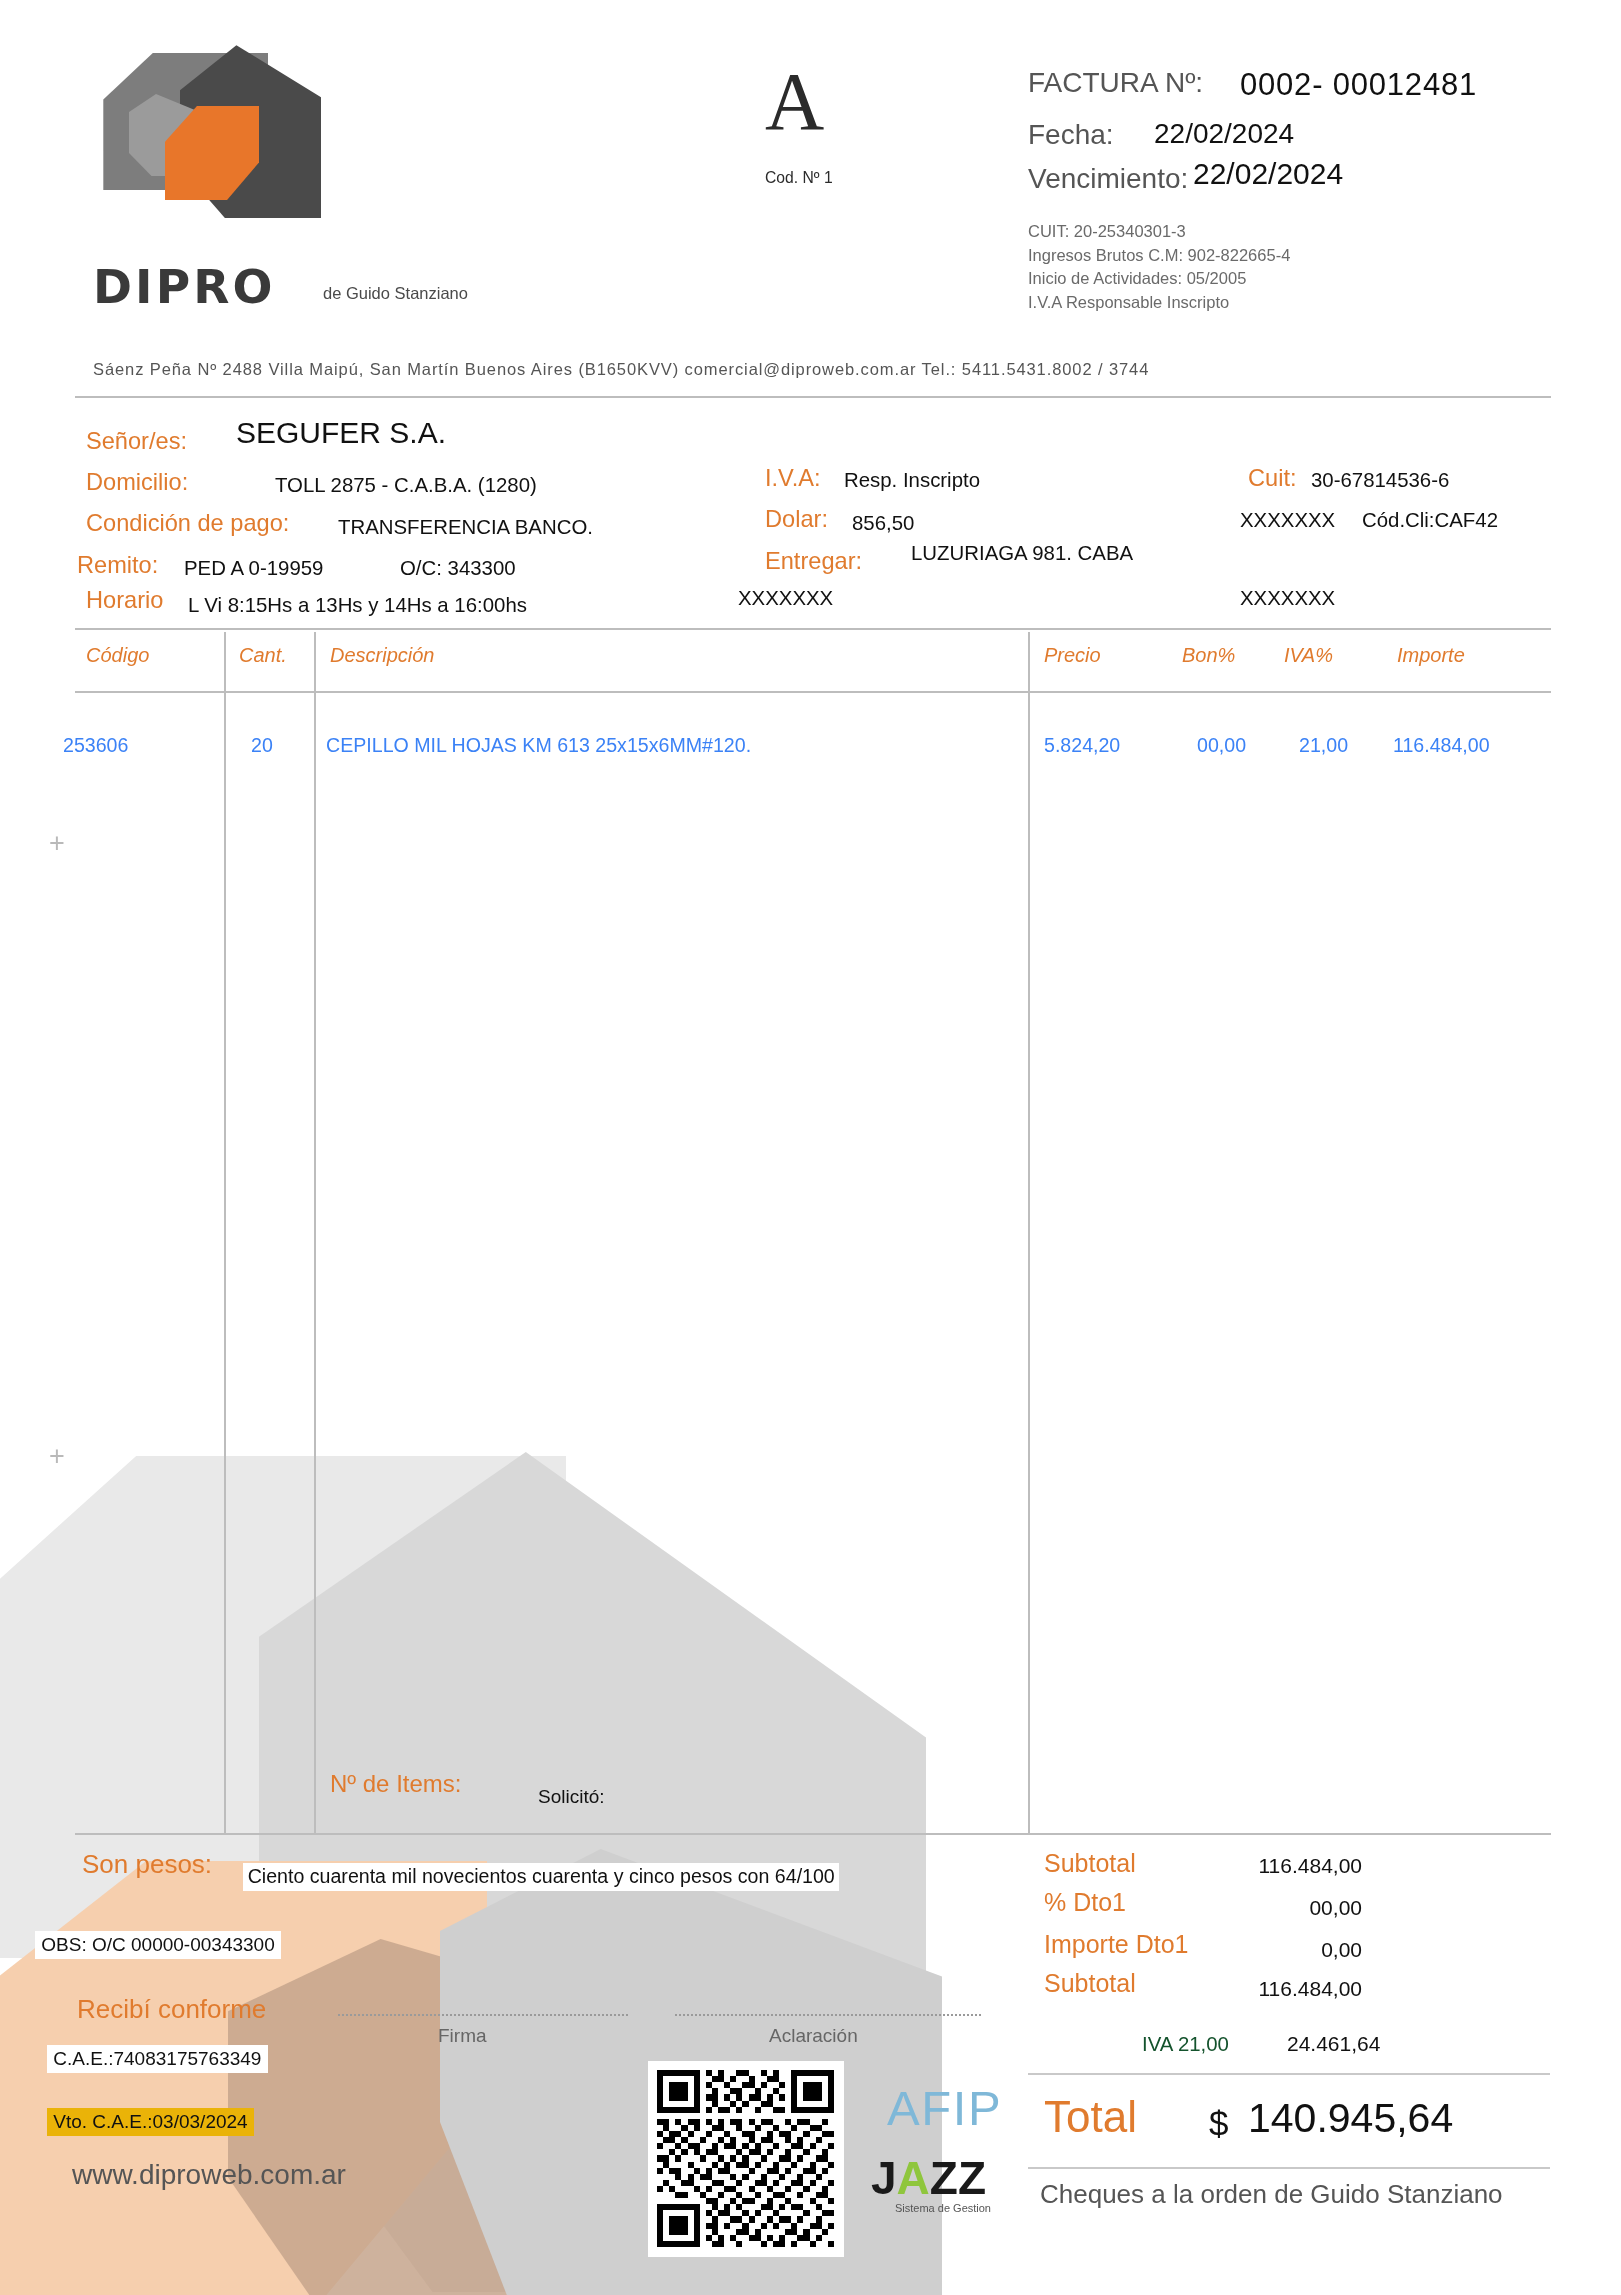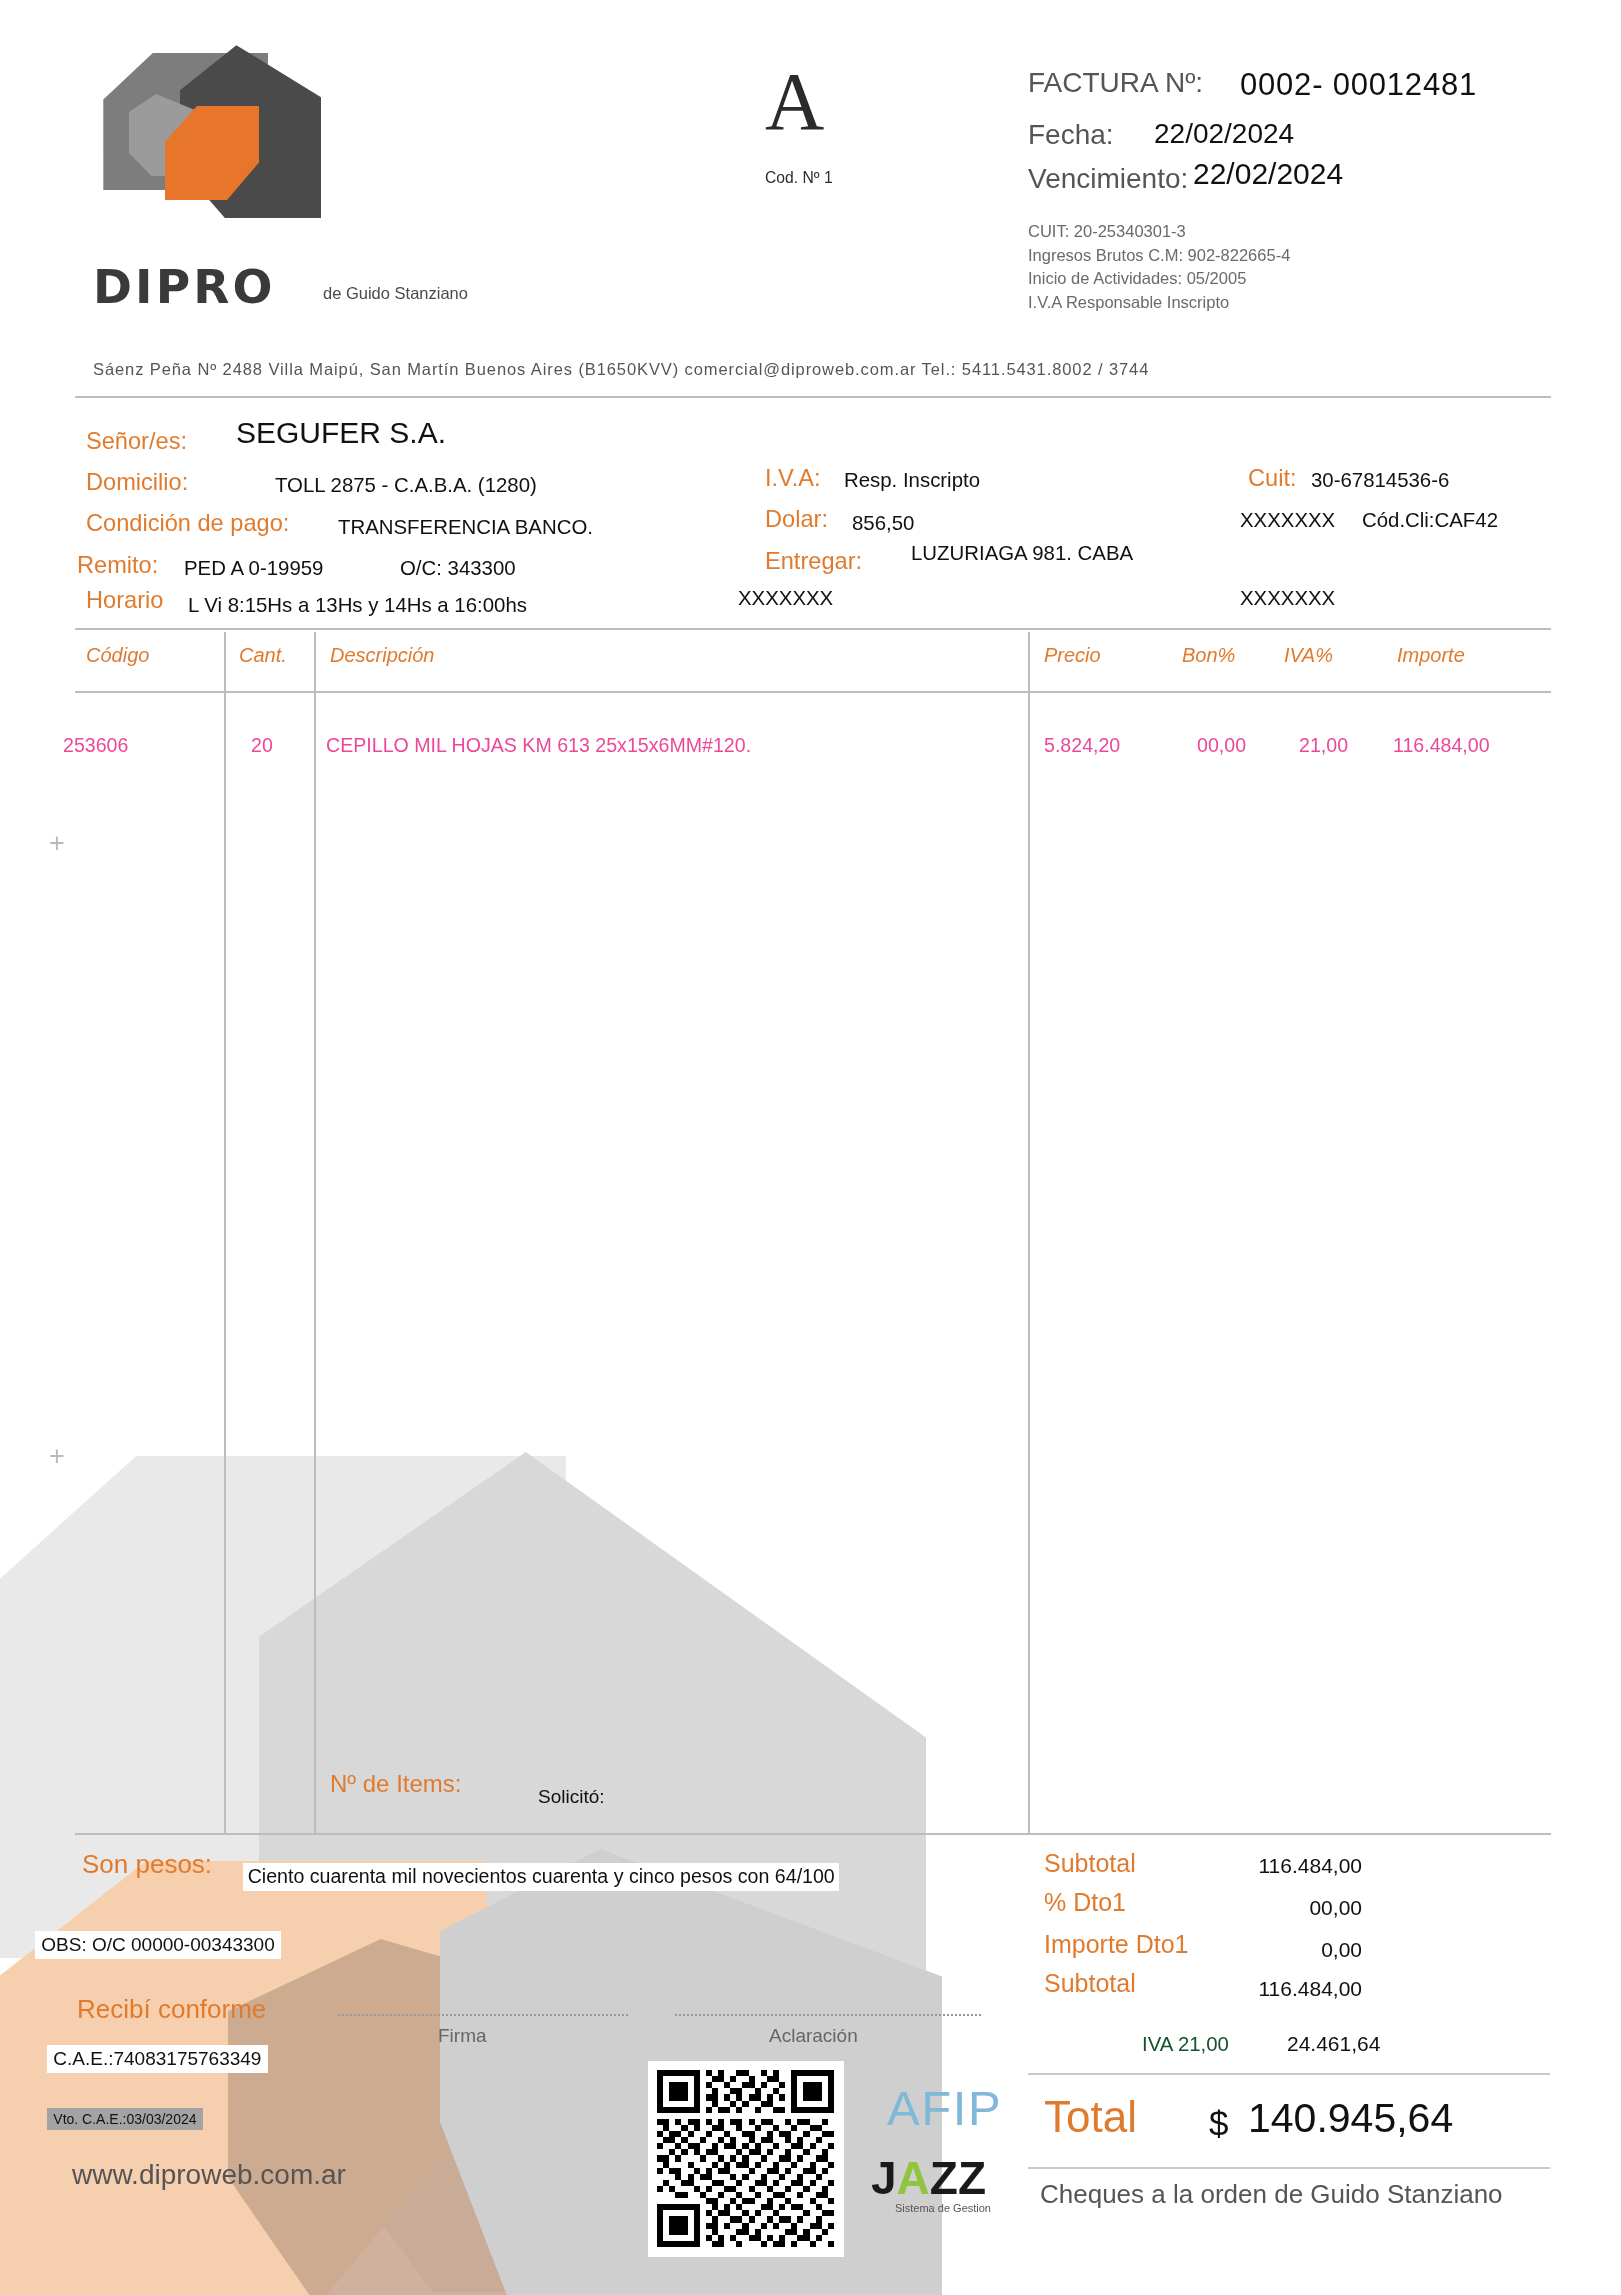--- a/index.html
+++ b/index.html
@@ -90,21 +90,21 @@
 
   
   .th { position:absolute; font-size:20px; color:#e07b2e;font-style:italic; }
   .hr-head { position:absolute; left:75px; top:691px; width:1476px; height:1.6px; background:#bdbdbd; }
 
   .vline { position:absolute; width:1.6px; background:#bdbdbd; top:632px; height:1201px; }
   .vl1 { left:224px; }
   .vl2 { left:314px; }
   .vl3 { left:1028px; }
 
-  .cell { position:absolute; font-size:19.6px; color:#ec4899; }
+  .cell { position:absolute; font-size:19.6px; color:#3b82f6; }
 
   .plus { position:absolute; color:#b9b9b9; font-size:27px; }
 
   .hr-bottom { position:absolute; left:75px; top:1833px; width:1476px; height:1.6px; background:#bdbdbd; }
 
   .items-lbl { position:absolute; left:330px; top:1770px; font-size:24px; color:#e07b2e; }
   .solicito  { position:absolute; left:538px; top:1786px; font-size:19px; color:#111; }
 
   
   .sonpesos { position:absolute; left:82px; top:1849px; font-size:26px; color:#e07b2e; }
@@ -115,21 +115,21 @@
   .obs {
     position:absolute; left:35px; top:1931px; font-size:19px; color:#111;
     background:#fff; padding:3.1px 6.3px;
   }
   .recibi { position:absolute; left:77px; top:1994px; font-size:26px; color:#e07b2e; }
   .dots1 { position:absolute; left:338px; top:2014px; width:290px; border-bottom:2.4px dotted #9a9a9a; }
   .dots2 { position:absolute; left:675px; top:2014px; width:306px; border-bottom:2.4px dotted #9a9a9a; }
   .firma { position:absolute; left:438px; top:2025px; font-size:19px; color:#666; }
   .aclar { position:absolute; left:769px; top:2025px; font-size:19px; color:#666; }
   .cae  { position:absolute; left:47px; top:2045px; font-size:19px; color:#111; background:#fff; padding:3.1px 6.3px; }
-  .caev { position:absolute; left:47px; top:2108px; font-size:14px; color:#111; background:#a3a3a3; padding:3.1px 6.3px; }
+  .caev { position:absolute; left:47px; top:2108px; font-size:19px; color:#111; background:#eab308; padding:3.1px 6.3px; }
   .web  { position:absolute; left:72px; top:2159px; font-size:28px; color:#555; }
 
   
   .qr-box { position:absolute; left:648px; top:2061px; width:196px; height:196px; background:#fff; padding:9.4px; }
   .qr { width:177px; height:177px; }
 
   .afip { position:absolute; left:875px; top:2080px; font-size:49px; color:#7fb8d8;
           font-family:"Liberation Sans", sans-serif; letter-spacing:1.6px;margin-left:12px; }
   .jazz { position:absolute; left:871px; top:2151px; font-size:46px; font-weight:700; color:#1a1a1a; }
   .jazz-sub { position:absolute; left:895px; top:2202px; font-size:11px; color:#555; }

